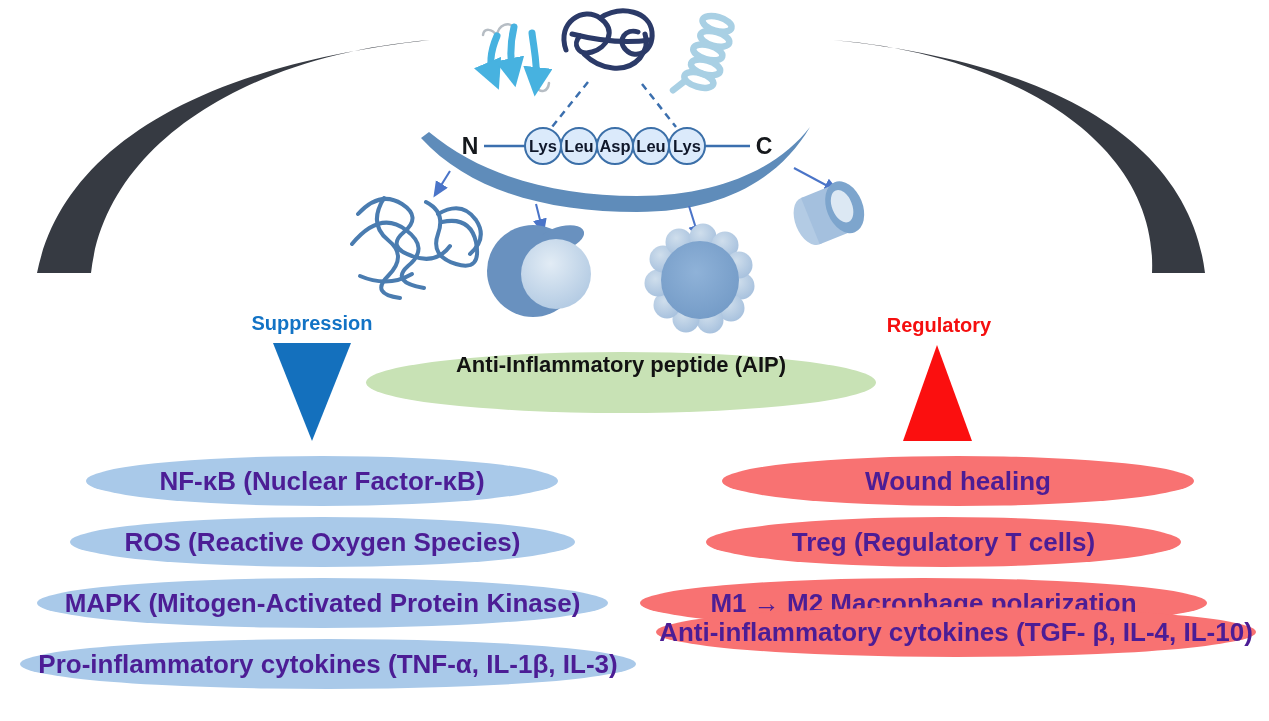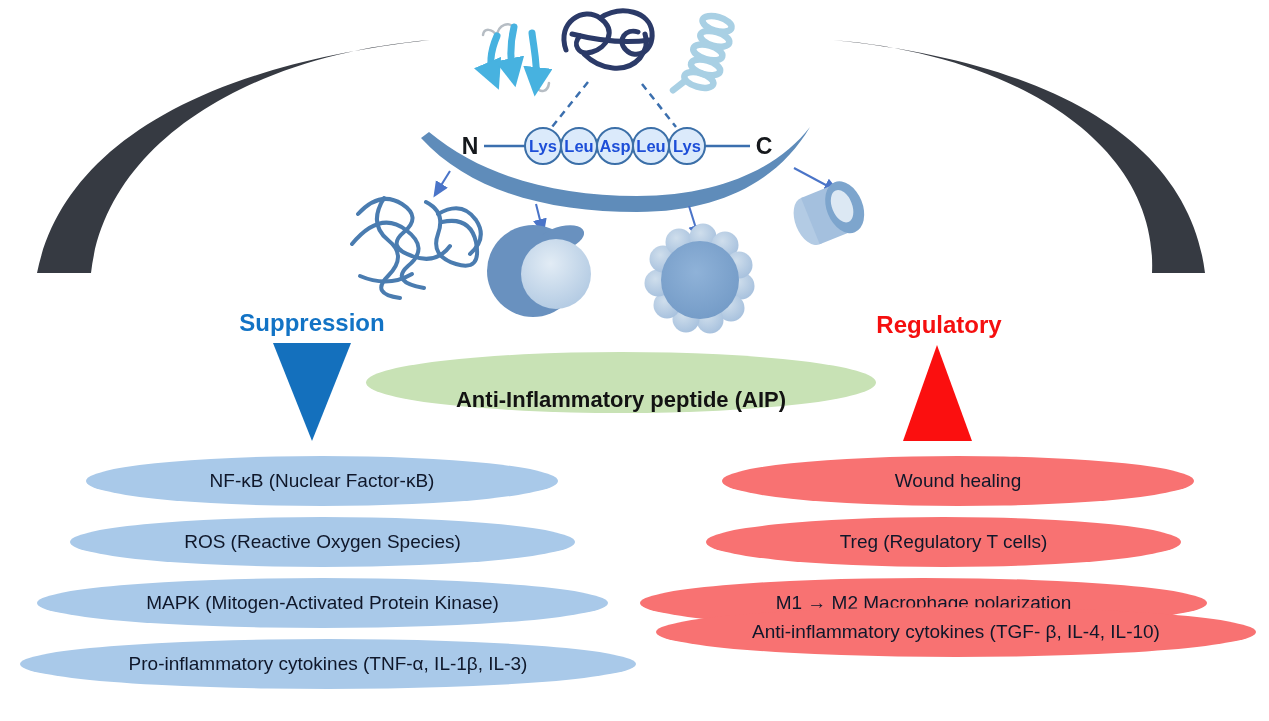--- a/index.html
+++ b/index.html
@@ -7,35 +7,35 @@
     position:relative;width:1269px;height:721px;background:#ffffff;overflow:hidden;
     font-family:"Liberation Sans", sans-serif;
   }
   .layer{position:absolute;inset:0;}
   .lbl{position:absolute;display:flex;align-items:center;justify-content:center;
        font-weight:bold;color:#15181c;text-align:center;white-space:nowrap;}
   .residue{
     position:absolute;top:127px;width:38px;height:38px;border-radius:50%;
     background:#dbeafb;border:2.5px solid #3b6fa8;box-sizing:border-box;
     display:flex;align-items:center;justify-content:center;
-    font-weight:bold;font-size:16.5px;color:#1d4ed8;z-index:3;
+    font-weight:bold;font-size:16.5px;color:#0f172a;z-index:3;
   }
   .terminus{font-size:23px;z-index:3;}
-  .mode-label{font-size:24px;z-index:3;}
+  .mode-label{font-size:20px;z-index:3;}
   .suppression-color{color:#1273c5;}
   .activation-color{color:#f50f0f;}
   .pill{
     position:absolute;border-radius:50%;display:flex;align-items:center;justify-content:center;
-    font-weight:normal;font-size:19px;color:#0f172a;z-index:3;white-space:nowrap;
+    font-weight:bold;font-size:26px;color:#4c1d95;z-index:3;white-space:nowrap;
   }
   .pill-blue{background:#a9c9e9;}
   .pill-red{background:#f87272;}
   .aip{
     position:absolute;left:366px;top:352px;width:510px;height:61px;border-radius:50%;
-    background:#c8e2b5;display:flex;align-items:flex-end;justify-content:center;
+    background:#c8e2b5;display:flex;align-items:flex-start;justify-content:center;
     font-weight:bold;font-size:22px;color:#121212;z-index:3;white-space:nowrap;
   }
 </style>
 </head>
 <body>
 
 <div class="canvas">
 
   <svg class="layer" width="1269" height="721" viewBox="0 0 1269 721">
     <defs>

